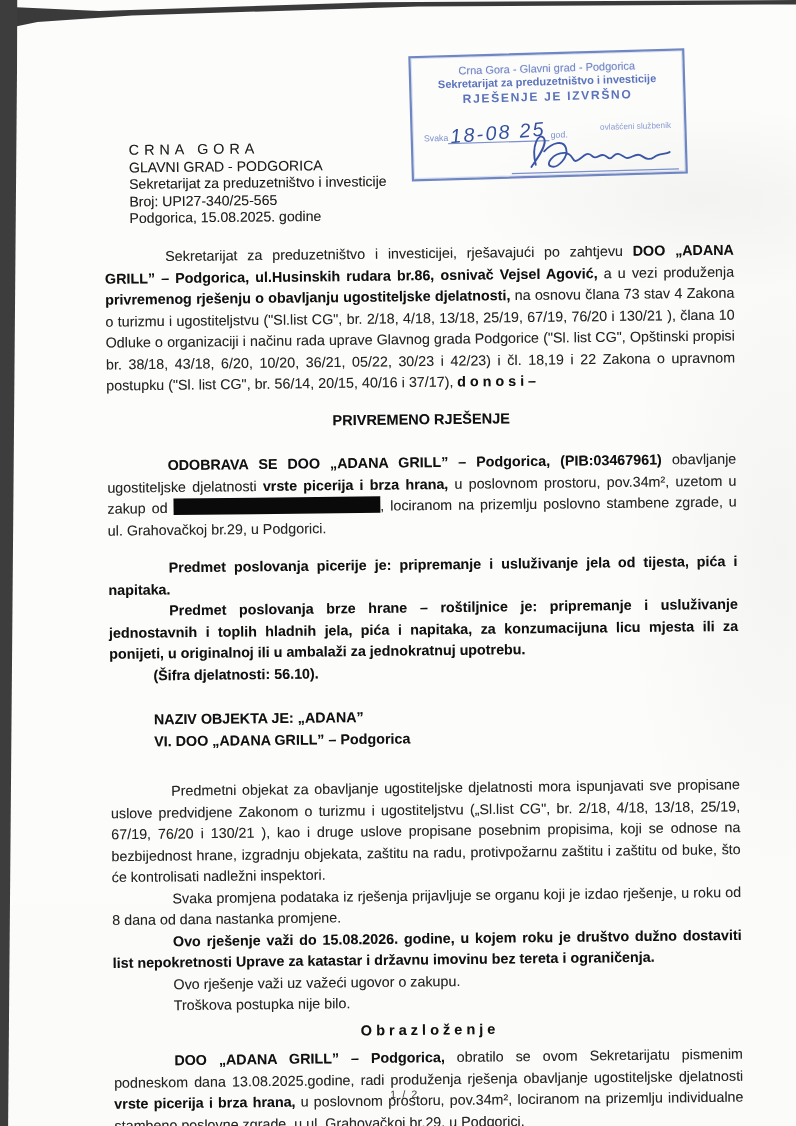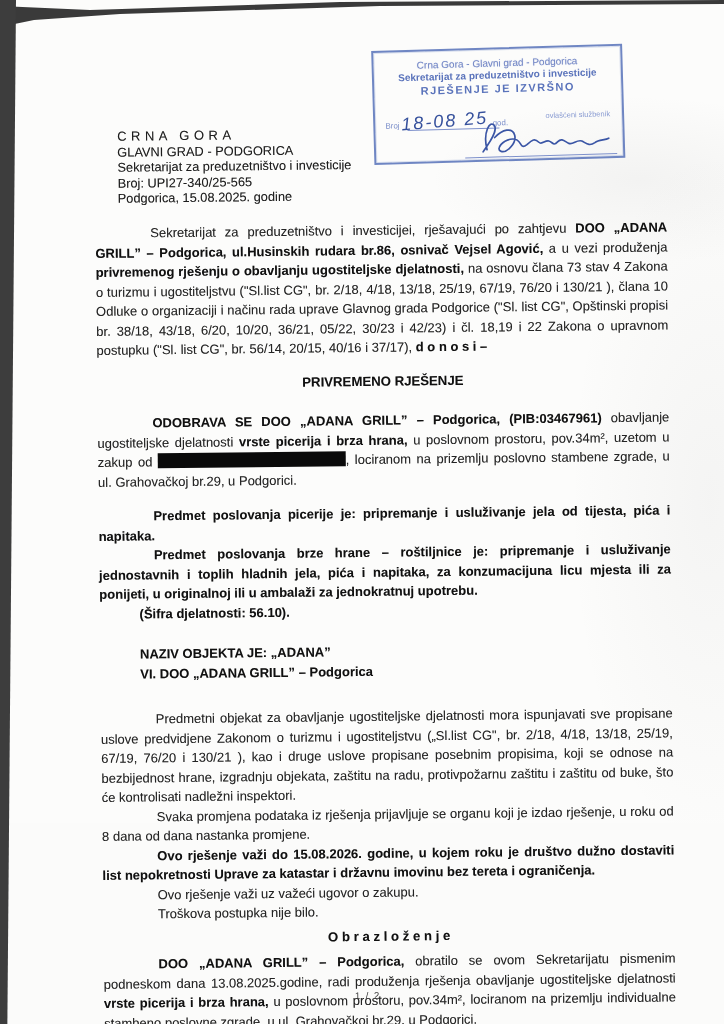--- a/index.html
+++ b/index.html
@@ -57,21 +57,21 @@
 </head>
 <body>
 
 <div class="canvas">
   <div class="sheet">
 
     <div class="stamp">
       <div class="s1">Crna Gora - Glavni grad - Podgorica</div>
       <div class="s2">Sekretarijat za preduzetništvo i investicije</div>
       <div class="s3">RJEŠENJE JE IZVRŠNO</div>
-      <div class="daterow"><span>Broj</span><span class="hand">18-08 25</span><span>god.</span></div>
+      <div class="daterow"><span>Svaka</span><span class="hand">18-08 25</span><span>god.</span></div>
       <div class="dateline"></div>
       <div class="officer">ovlašćeni službenik</div>
       <svg class="sig-svg" width="150" height="52" viewBox="0 0 150 52">
         <path d="M18,38 C14,20 22,8 26,14 C30,20 18,34 14,40 M26,26 C34,18 44,16 46,24 C48,32 38,42 32,40 C26,38 34,28 44,28 C54,28 50,40 58,34 C64,29 66,28 70,32 C73,35 76,30 80,31 C84,32 84,37 89,32 C93,28 96,32 100,34 C104,36 108,30 113,32 C117,34 120,38 126,34 C130,31 136,32 140,30" fill="none" stroke="#3a55a5" stroke-width="1.7" stroke-linecap="round"></path>
       </svg>
       <div class="sigline"></div>
     </div>
 
     <div class="hdr">
       <div class="country">CRNA GORA</div>

